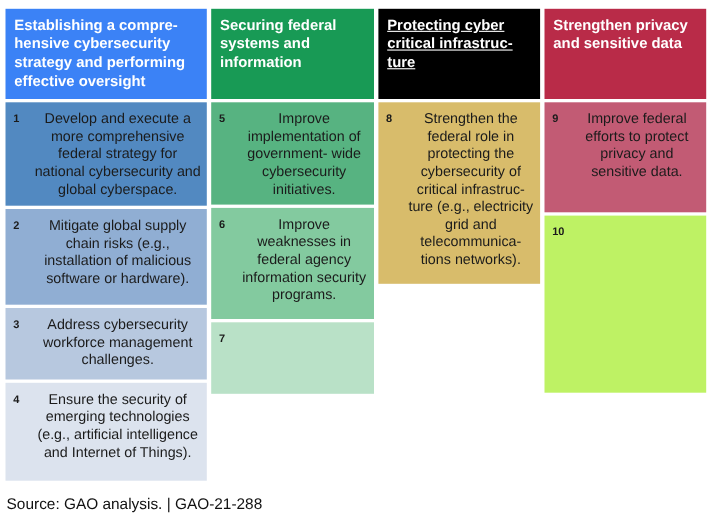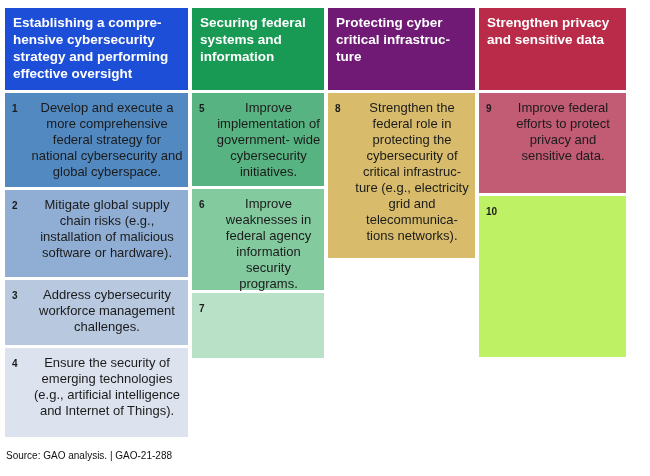--- a/index.html
+++ b/index.html
@@ -4,21 +4,21 @@
 <style>
   html,body { margin:0; padding:0; }
   body {
     width:650px; height:476px; background:#ffffff;
     font-family:"Liberation Sans", sans-serif;
     position:relative; overflow:hidden;
   }
   .board { position:absolute; top:8px; left:5px; display:flex; gap:4px; }
   .col   { display:flex; flex-direction:column; gap:3px; }
   .col-1 { width:183px; }
-  .col-2 { width:132px; }
+  .col-2 { width:148px; }
   .col-3 { width:147px; }
   .col-4 { width:147px; }
   .hdr {
     height:82px; box-sizing:border-box; padding:6px 8px;
     color:#ffffff; font-weight:bold; font-size:13.5px; line-height:17px;
     white-space:pre-line;
   }
   .item {
     position:relative; box-sizing:border-box;
     padding:7px 3px 0 24px; font-size:13px; line-height:16px; color:#1b1b1b;
@@ -28,30 +28,30 @@
     font-size:10px; font-weight:bold; color:#1b1b1b;
   }
   .item .txt { white-space:pre-line;text-align:center; }
   
   .h-i1{height:94px}.h-i2{height:87px}.h-i3{height:65px}.h-i4{height:89px}
   .h-i5{height:93px}.h-i6{height:101px}.h-i7{height:65px}
   .h-i8{height:165px}
   .h-i9{height:100px}.h-i10{height:161px}
   .source {
     position:absolute; left:6px; top:450px;
-    font-size:10px; color:#111111;
+    font-size:14px; color:#111111;
   }
 </style>
 </head>
 <body>
 
 <div class="board">
 
   <div class="col col-1">
-    <div class="hdr" style="background-color: #1d4ed8;">Establishing a compre-
+    <div class="hdr" style="background-color: #3b82f6;">Establishing a compre-
 hensive cybersecurity
 strategy and performing
 effective oversight</div>
     <div class="item h-i1" style="background-color: rgb(82, 137, 193);">
       <span class="num">1</span>
       <div class="txt">Develop and execute a more comprehensive federal strategy for national cybersecurity and global cyberspace.</div>
     </div>
     <div class="item h-i2" style="background-color: rgb(144, 174, 211);">
       <span class="num">2</span>
       <div class="txt">Mitigate global supply chain risks (e.g., installation of malicious software or hardware).</div>
@@ -77,21 +77,21 @@
     <div class="item h-i6" style="background-color: rgb(131, 202, 159);">
       <span class="num">6</span>
       <div class="txt">Improve weaknesses in federal agency information security programs.</div>
     </div>
     <div class="item h-i7" style="background-color: rgb(185, 225, 199);">
       <span class="num">7</span>
     </div>
   </div>
 
   <div class="col col-3">
-    <div class="hdr" style="background-color: #701a75;">Protecting cyber
+    <div class="hdr" style="background-color: #000000; text-decoration: underline;">Protecting cyber
 critical infrastruc-
 ture</div>
     <div class="item h-i8" style="background-color: rgb(216, 188, 107);">
       <span class="num">8</span>
       <div class="txt">Strengthen the federal role in protecting the cybersecurity of critical infrastruc-
 ture (e.g., electricity grid and telecommunica-
 tions networks).</div>
     </div>
   </div>
 

